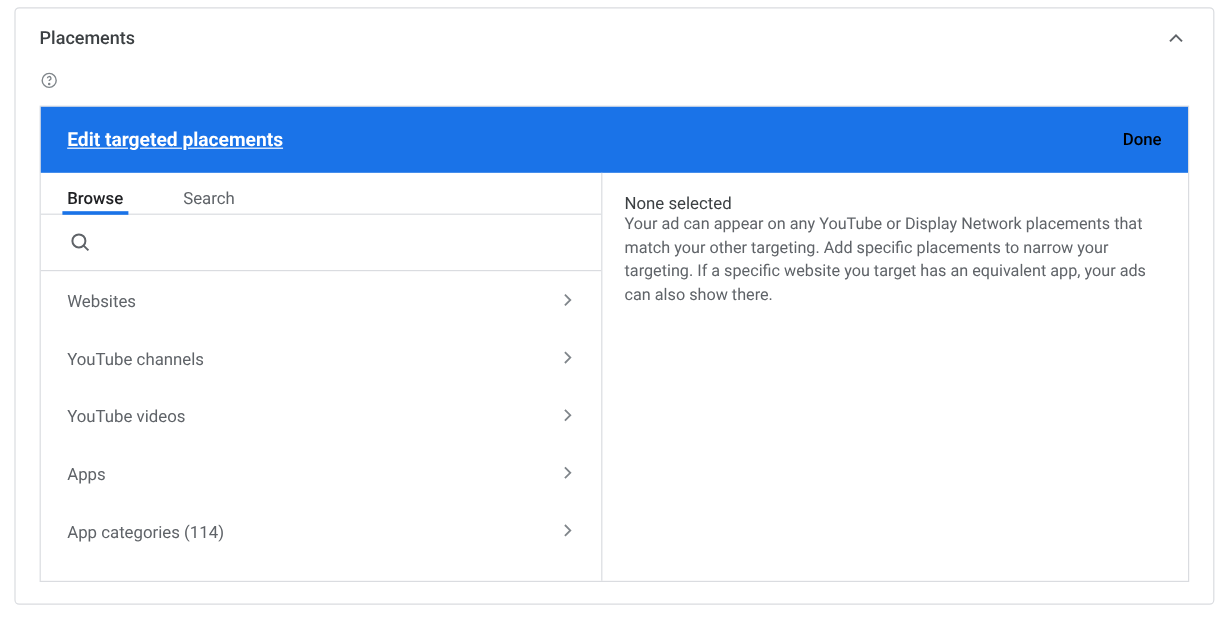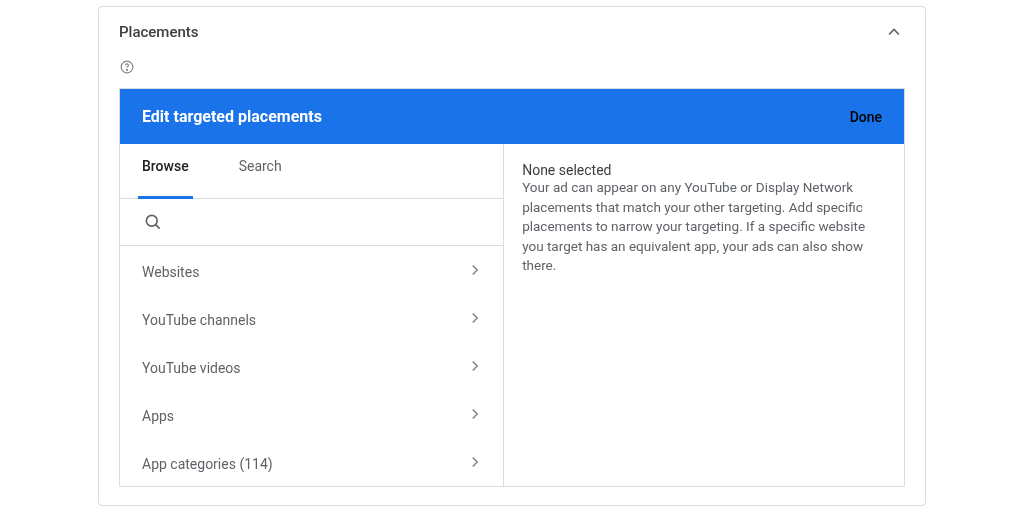--- a/index.html
+++ b/index.html
@@ -3,21 +3,21 @@
   <meta charset="utf-8">
   <style>
     * { box-sizing: border-box; margin: 0; padding: 0; }
     body {
       font-family: Roboto, Arial, sans-serif;
       background: #fff;
       font-size: 14px;
       color: #3c4043;
     }
     .card {
-      width: 828px;
+      width: 1000px;
       margin: 6px auto;
       border: 1px solid #dadce0;
       border-radius: 4px;
       background: #fff;
     }
     .card-header {
       display: flex;
       justify-content: space-between;
       align-items: center;
       padding: 14px 20px 12px 20px;
@@ -60,20 +60,21 @@
       background: #1a73e8;
       color: #fff;
       display: flex;
       justify-content: space-between;
       align-items: center;
       padding: 18px 22px;
     }
     .panel-title {
       font-size: 16px;
       font-weight: 700;
+      text-decoration: underline;
     }
     .done-btn {
       color: #000000;
       font-weight: 500;
       font-size: 14px;
       cursor: pointer;
     }
     .panel-body {
       display: flex;
       min-height: 340px;
@@ -84,21 +85,21 @@
     }
     .right-pane {
       flex: 1;
       padding: 18px 18px;
     }
     .tabs {
       display: flex;
       border-bottom: 1px solid #dadce0;
     }
     .tab {
-      padding: 14px 0 24px 0;
+      padding: 14px 0 4px 0;
       margin-left: 22px;
       margin-right: 28px;
       font-size: 14px;
       color: #5f6368;
       cursor: pointer;
       position: relative;
     }
     .tab.active {
       color: #202124;
       font-weight: 500;

